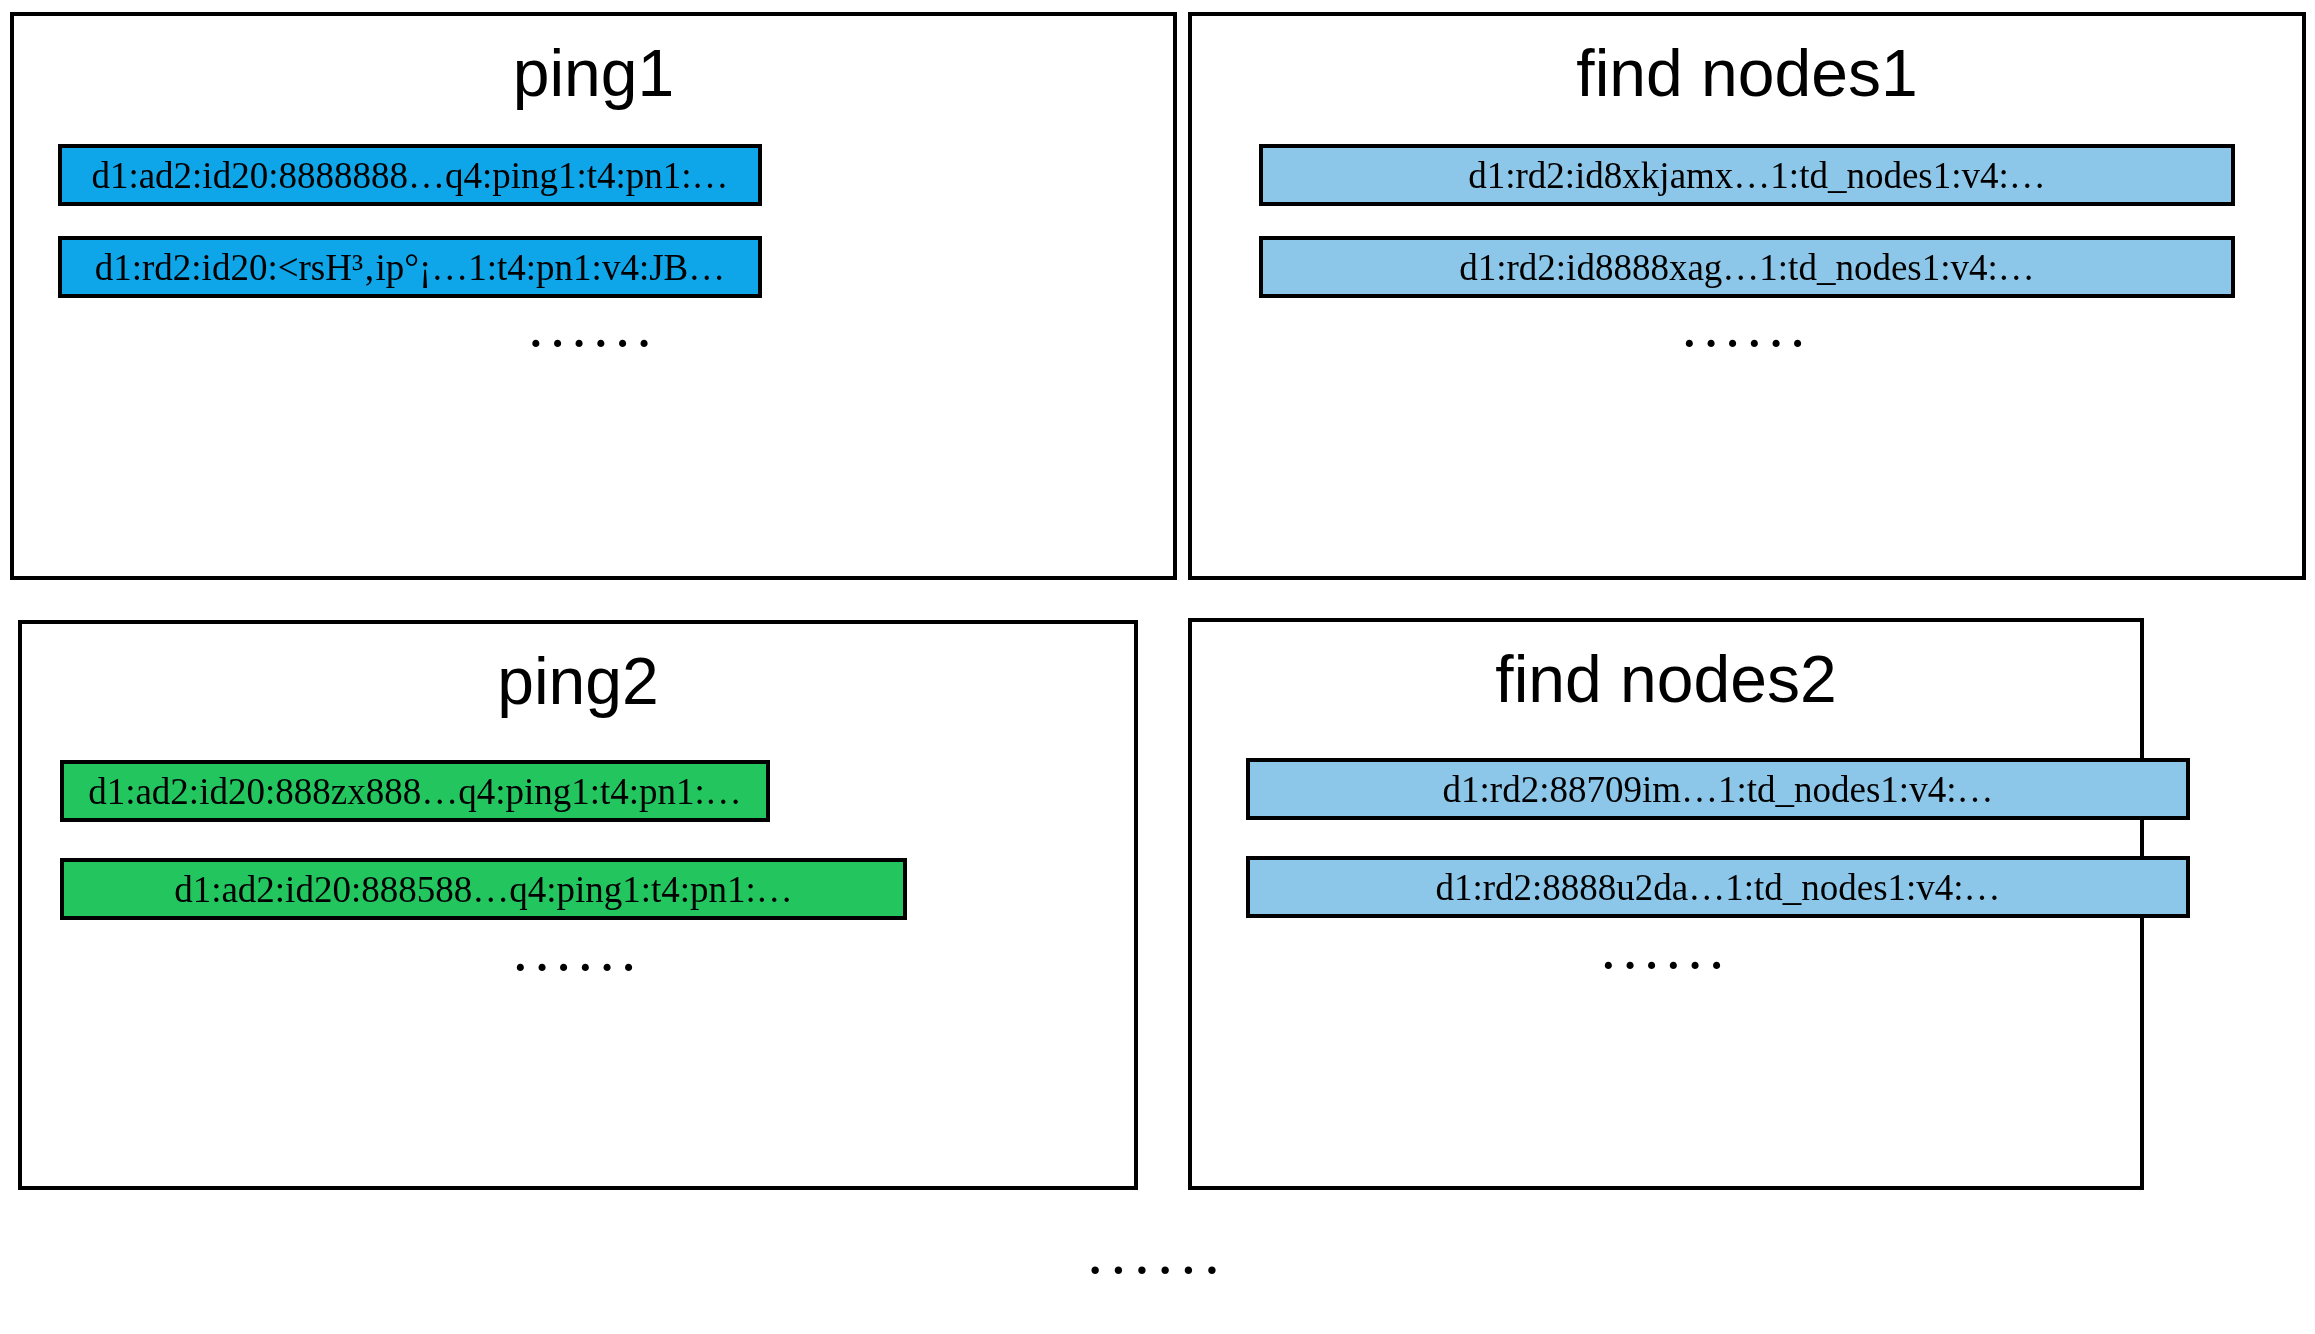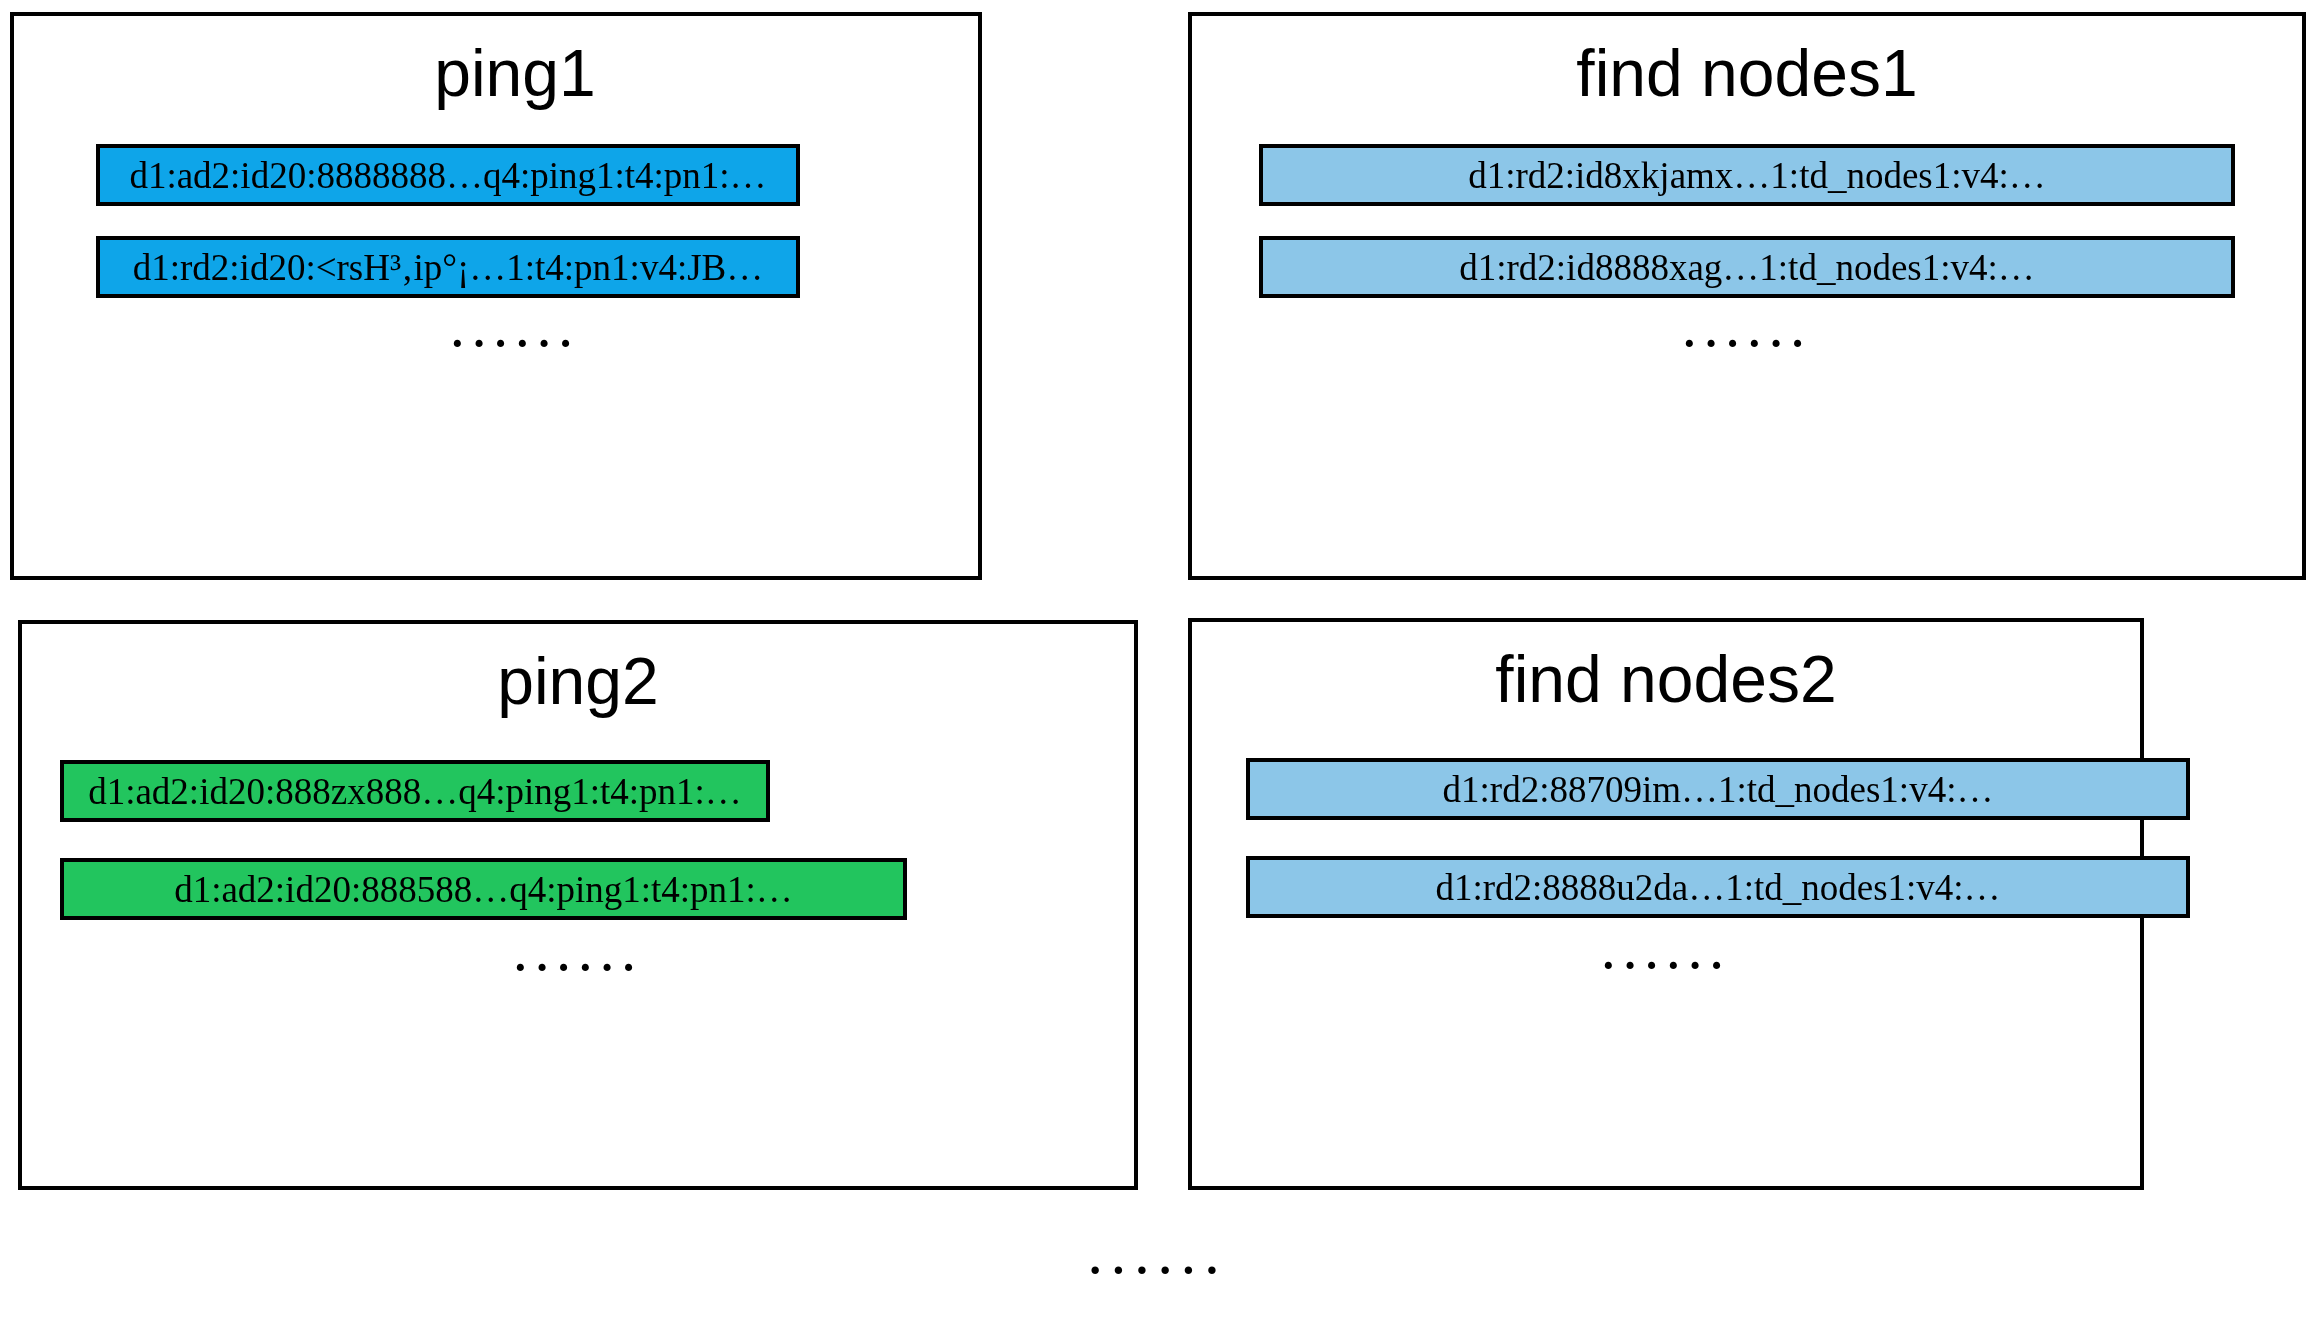--- a/index.html
+++ b/index.html
@@ -22,21 +22,21 @@
     height: 1334px;
   }
 
   
   .panel {
     position: absolute;
     box-sizing: border-box;
     background: #ffffff;
     border: 4px solid #000000;
   }
-  .panel-tl { left: 10px;   top: 12px;  width: 972px; height: 568px; padding-left: 38px; }
+  .panel-tl { left: 10px;   top: 12px;  width: 1167px; height: 568px; }
   .panel-tr { left = 0; }
   .panel-tr { left: 1188px; top: 12px;  width: 1118px; height: 568px; }
   .panel-bl { left: 18px;   top: 620px; width: 1120px; height: 570px; }
   .panel-br { left: 1188px; top: 618px; width: 956px; height: 572px; }
 
   .panel-title {
     text-align: center;
     font-family: "Liberation Sans", sans-serif;
     font-size: 66px;
     font-weight: 400;

